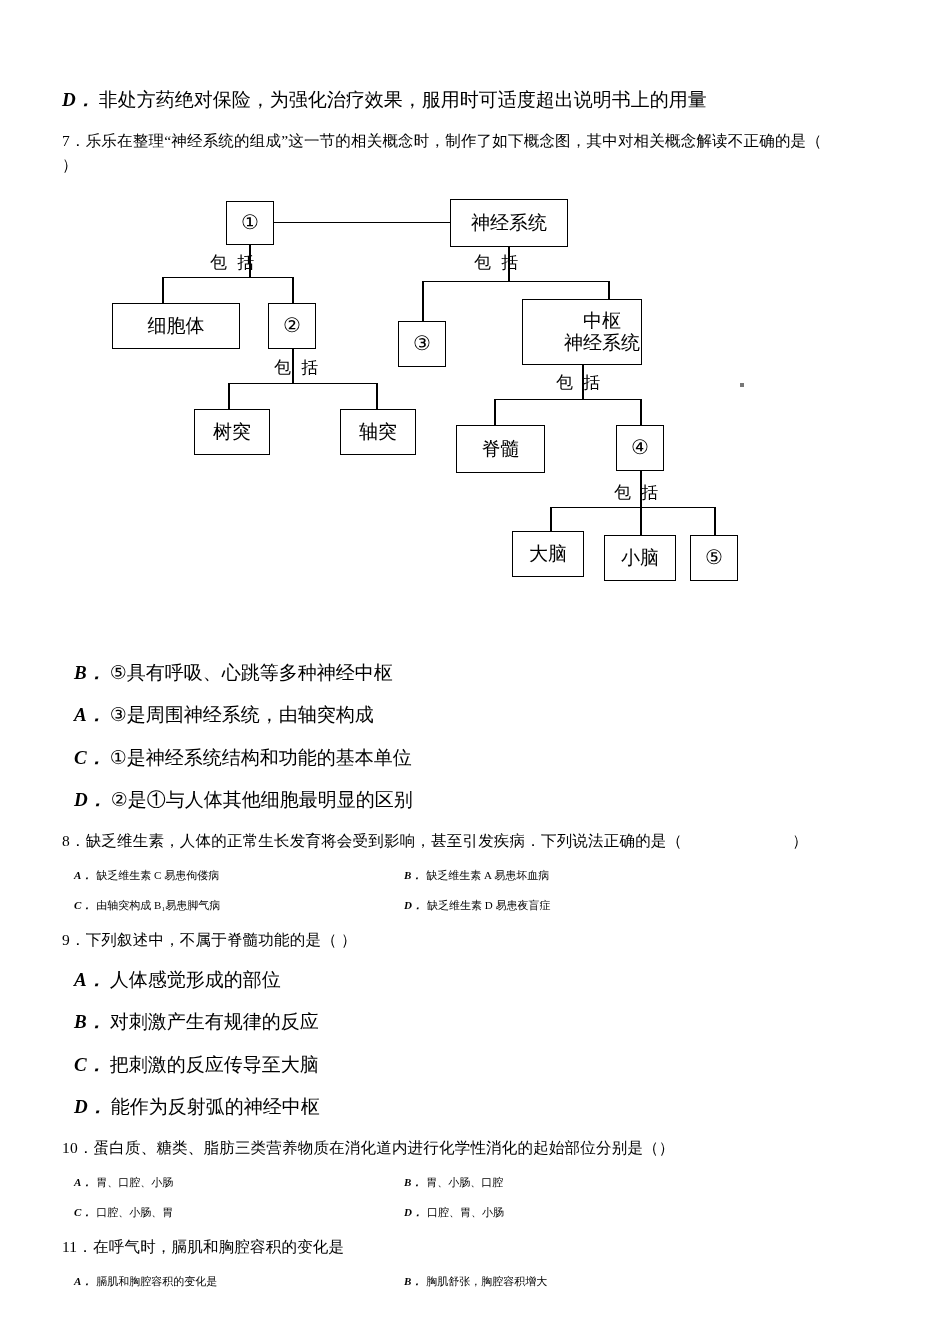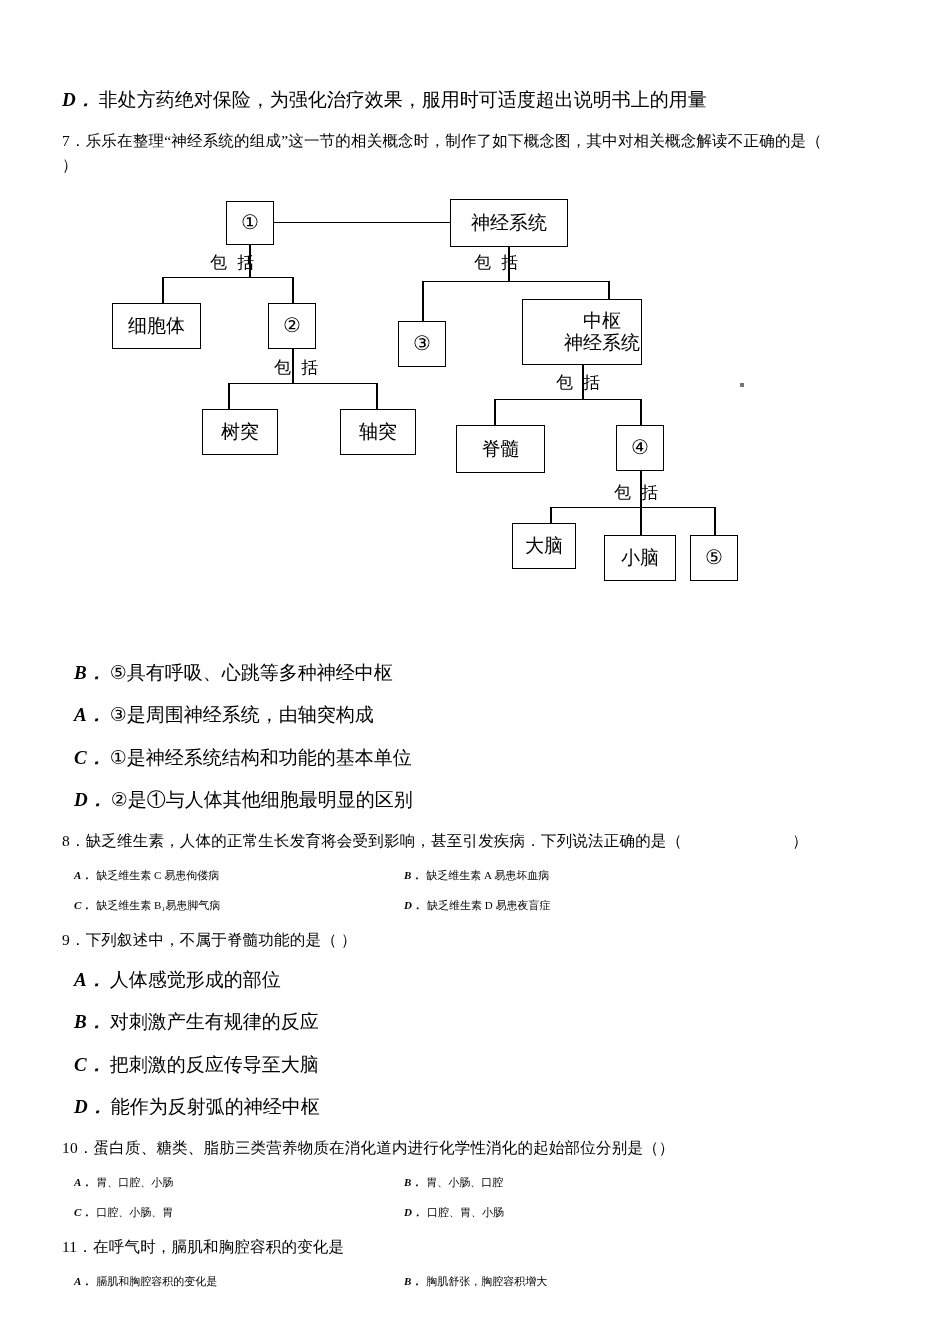--- a/index.html
+++ b/index.html
@@ -123,58 +123,58 @@
 
       <div class="lbl" style="left:88px; top:60px;">包 括</div>
       <div class="lbl" style="left:352px; top:60px;">包 括</div>
 
       <div class="ln v" style="left:127px; top:54px; height:32px;"></div>
 
       <div class="ln h" style="left:40px; top:86px; width:132px;"></div>
       <div class="ln v" style="left:40px; top:86px; height:26px;"></div>
       <div class="ln v" style="left:170px; top:86px; height:26px;"></div>
 
-      <div class="node" style="left:-10px; top:112px; width:89px; height:46px;">细胞体</div>
+      <div class="node" style="left:-10px; top:112px; width:128px; height:46px;">细胞体</div>
       <div class="node circled" style="left:146px; top:112px; width:48px; height:46px;">②</div>
 
       <div class="ln v" style="left:386px; top:56px; height:34px;"></div>
       <div class="ln h" style="left:300px; top:90px; width:186px;"></div>
       <div class="ln v" style="left:300px; top:90px; height:40px;"></div>
       <div class="ln v" style="left:486px; top:90px; height:18px;"></div>
 
       <div class="node circled" style="left:276px; top:130px; width:48px; height:46px;">③</div>
       <div class="node" style="left:400px; top:108px; width:120px; height:66px; white-space:pre-line;padding-left:40px;">中枢
 神经系统</div>
 
       <div class="lbl" style="left:152px; top:165px;">包 括</div>
       <div class="ln v" style="left:170px; top:158px; height:34px;"></div>
       <div class="ln h" style="left:106px; top:192px; width:148px;"></div>
       <div class="ln v" style="left:106px; top:192px; height:26px;"></div>
       <div class="ln v" style="left:254px; top:192px; height:26px;"></div>
 
-      <div class="node" style="left:80px; top:218px; width:76px; height:46px;">树突</div>
+      <div class="node" style="left:72px; top:218px; width:76px; height:46px;">树突</div>
       <div class="node" style="left:218px; top:218px; width:76px; height:46px;">轴突</div>
 
       <div class="lbl" style="left:434px; top:180px;">包 括</div>
       <div class="ln v" style="left:460px; top:174px; height:34px;"></div>
       <div class="ln h" style="left:372px; top:208px; width:146px;"></div>
       <div class="ln v" style="left:372px; top:208px; height:26px;"></div>
       <div class="ln v" style="left:518px; top:208px; height:26px;"></div>
 
       <div class="node" style="left:334px; top:234px; width:89px; height:48px;">脊髓</div>
       <div class="node circled" style="left:494px; top:234px; width:48px; height:46px;">④</div>
 
       <div class="lbl" style="left:492px; top:290px;">包 括</div>
       <div class="ln v" style="left:518px; top:280px; height:36px;"></div>
       <div class="ln h" style="left:428px; top:316px; width:164px;"></div>
       <div class="ln v" style="left:428px; top:316px; height:28px;"></div>
       <div class="ln v" style="left:518px; top:316px; height:28px;"></div>
       <div class="ln v" style="left:592px; top:316px; height:28px;"></div>
 
-      <div class="node" style="left:390px; top:332px; width:64px; height:46px;">大脑</div>
+      <div class="node" style="left:390px; top:340px; width:72px; height:46px;">大脑</div>
       <div class="node" style="left:482px; top:344px; width:72px; height:46px;">小脑</div>
       <div class="node circled" style="left:568px; top:344px; width:48px; height:46px;">⑤</div>
 
       <div class="dot" style="left:618px; top:192px;"></div>
     </div>
 
     <div class="opt-line indent">
       <span class="opt-letter">B．</span><span>⑤具有呼吸、心跳等多种神经中枢</span>
     </div>
     <div class="opt-line indent">
@@ -193,21 +193,21 @@
     <div class="two-col">
       <div class="col-a">
         <span class="opt-letter">A．</span><span>缺乏维生素 C 易患佝偻病</span>
       </div>
       <div class="col-b">
         <span class="opt-letter">B．</span><span>缺乏维生素 A 易患坏血病</span>
       </div>
     </div>
     <div class="two-col">
       <div class="col-a">
-        <span class="opt-letter">C．</span><span>缺乏维生素 B₁易患脚气病</span>
+        <span class="opt-letter">C．</span><span>由轴突构成 B₁易患脚气病</span>
       </div>
       <div class="col-b">
         <span class="opt-letter">D．</span><span>缺乏维生素 D 易患夜盲症</span>
       </div>
     </div>
 
     <div class="q-line">
       <span>9．</span><span>下列叙述中，不属于脊髓功能的是（    ）</span>
     </div>
     <div class="opt-line indent">

